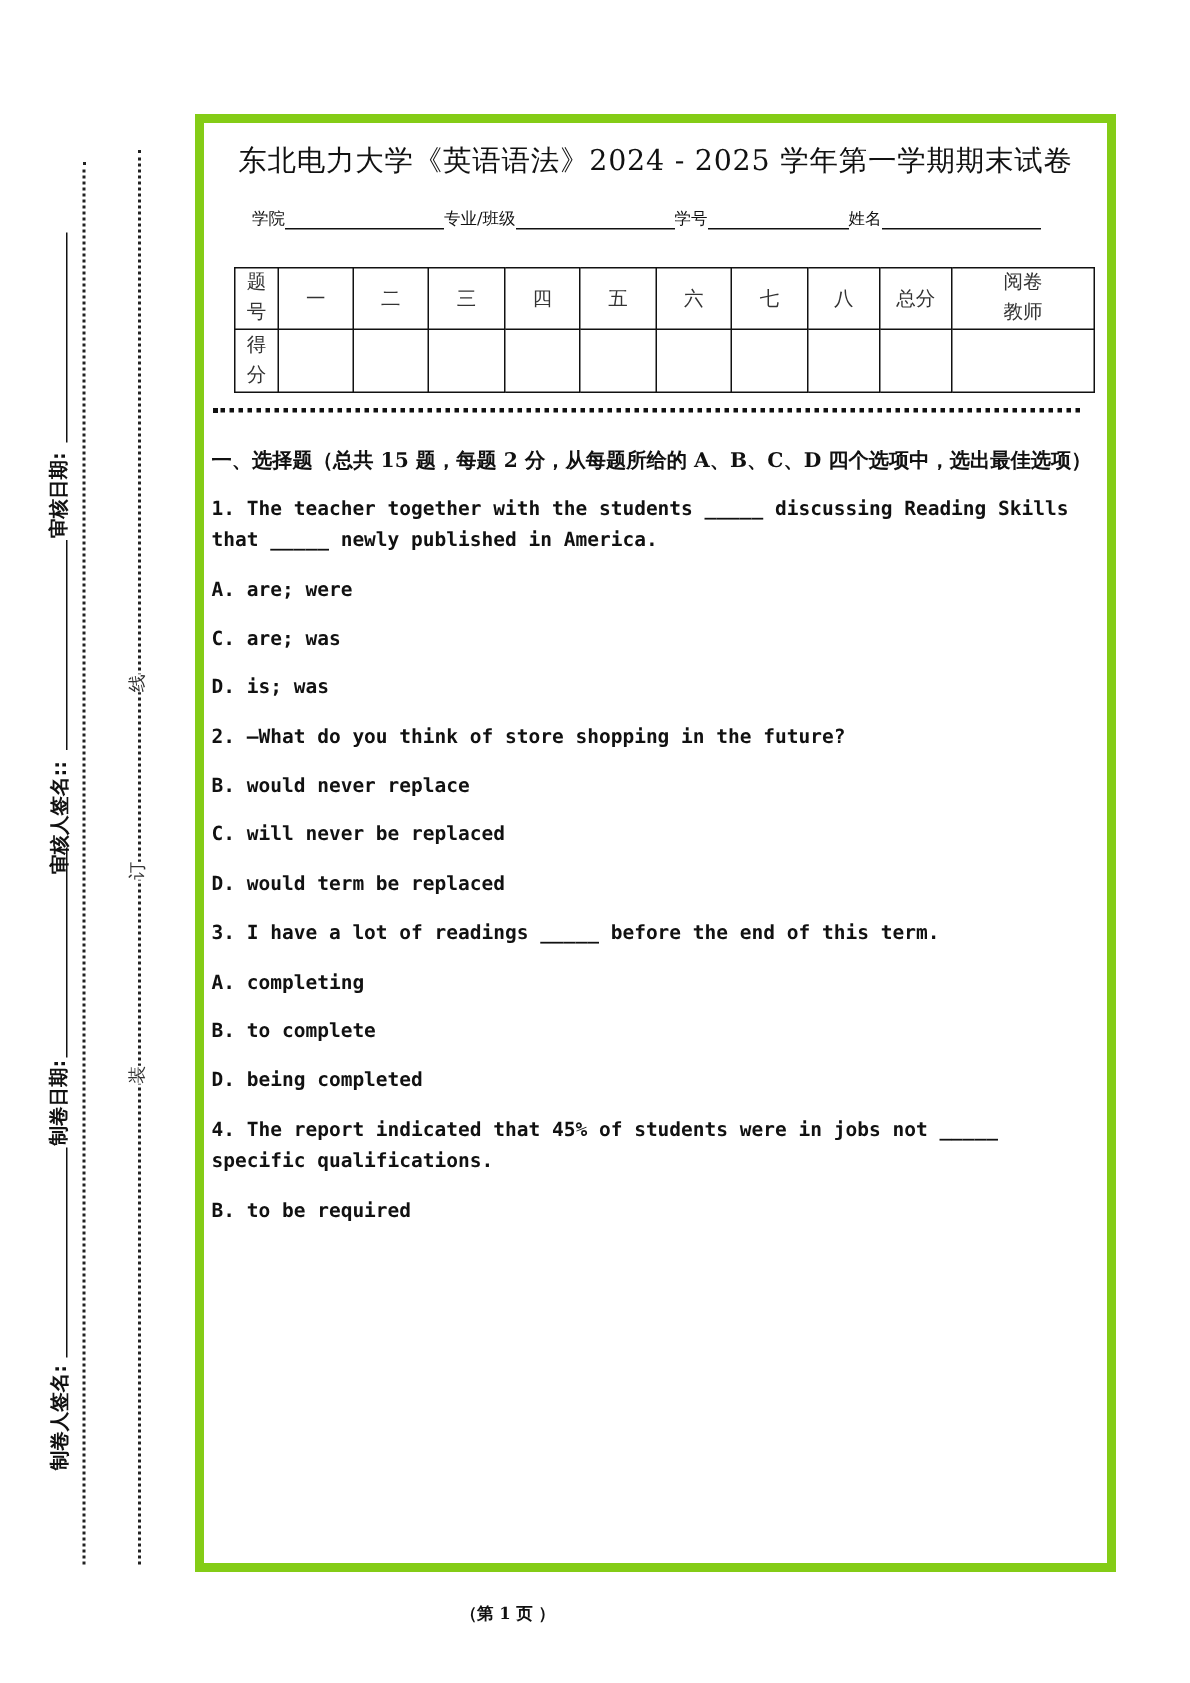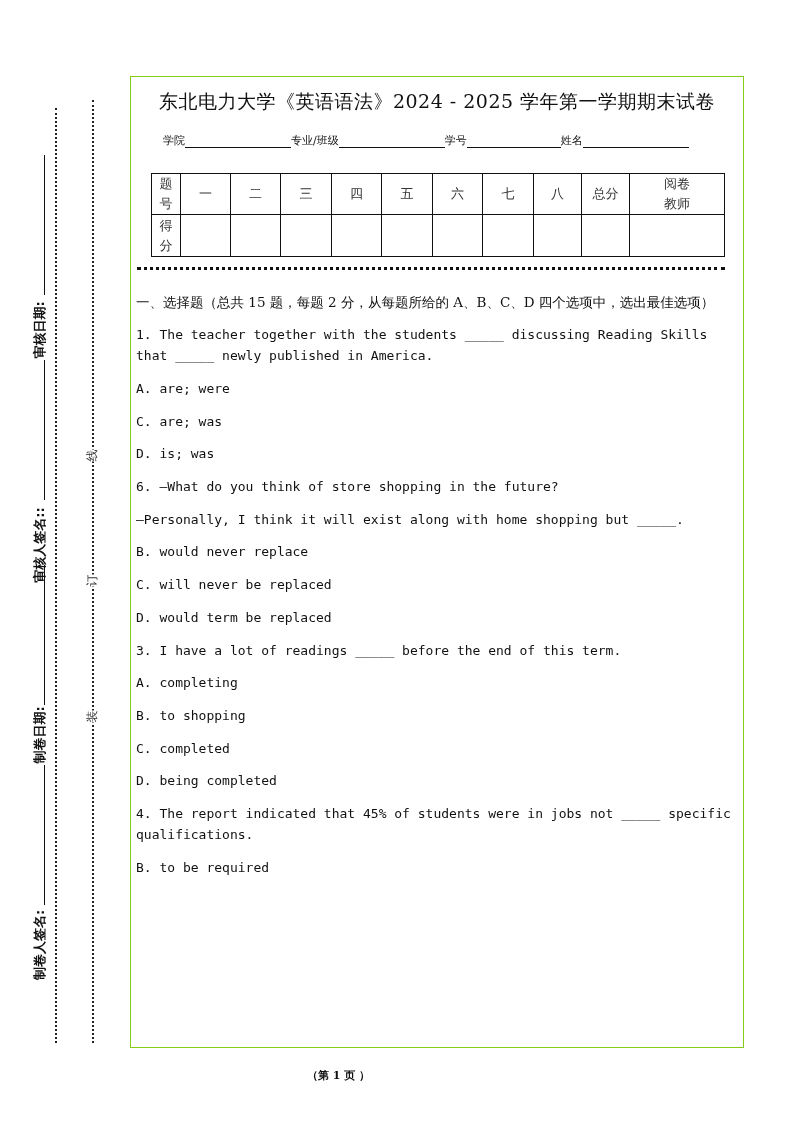--- a/index.html
+++ b/index.html
@@ -5,37 +5,37 @@
   html, body { margin:0; padding:0; background:#ffffff; }
   body { width:793px; height:1122px; position:relative; overflow:hidden; font-family:"DejaVu Sans", sans-serif; color:#111; }
 
   .gutter { position:absolute; left:0; top:0; width:128px; height:1122px; }
   .dotline { position:absolute; width:0; border-left:2px dotted #222; }
   .vlabel { position:absolute; width:30px; display:flex; flex-direction:column; align-items:center; justify-content:center; }
   .vlabel span { display:inline-block; transform:rotate(-90deg); white-space:nowrap; font-weight:bold; font-size:13px; font-family:"DejaVu Sans", sans-serif; }
   .vline { position:absolute; width:0; border-left:1px solid #111; }
   .binding-char { position:absolute; font-size:12px; color:#333; transform:rotate(-90deg); background:#fff; font-family:"DejaVu Serif", serif; }
 
-  .frame { position:absolute; left:130px; top:76px; width:614px; height:972px; border:1px solid #84cc16; box-sizing:border-box; }
+  .frame { position:absolute; left:130px; top:76px; width:614px; height:972px; border:6px solid #84cc16; box-sizing:border-box; }
 
   .title { position:absolute; left:0; right:0; top:12px; text-align:center; font-family:"DejaVu Serif", serif; font-size:19px; letter-spacing:0.5px; }
 
   .info-row { position:absolute; left:32px; top:56px; font-family:"DejaVu Serif", serif; font-size:11px; display:flex; align-items:flex-end;justify-content:center; }
   .info-row .lbl { margin-right:0; }
   .info-row .blank { display:inline-block; border-bottom:1px solid #111; height:12px; }
 
   table.score { position:absolute; left:20px; top:96px; border-collapse:collapse; font-family:"DejaVu Serif", serif; font-size:13px; }
   table.score td { border:1px solid #111; text-align:center; padding:0; color:#333; }
   table.score tr.r1 td { height:40px; }
   table.score tr.r2 td { height:41px; }
   .narrow { font-size:13px; line-height:20px; }
 
   .dotsep { position:absolute; left:6px; right:18px; top:190px; border-top:3px dotted #111; }
 
-  .content { position:absolute; left:5px; top:215px; right:5px; font-family:"DejaVu Sans Mono", monospace; font-size:13px; line-height:21px; }
+  .content { position:absolute; left:5px; top:215px; right:5px; font-family:"DejaVu Sans Mono", monospace; font-size:13px; line-height:21px;font-weight:bold; }
   .content p { margin:0; }
   .section-head { font-family:"DejaVu Serif", serif; font-size:13.5px; line-height:21px; margin-bottom:11px !important; }
   .q { margin-bottom:12px !important; }
   .opt { margin-bottom:11.7px !important; }
 
   .footer { position:absolute; top:1068px; left:0; width:677px; text-align:center; font-family:"DejaVu Serif", serif; font-weight:bold; font-size:11px; }
 </style>
 </head>
 <body>
 
@@ -117,30 +117,28 @@
   <div class="dotsep"></div>
 
   <div class="content">
     <p class="section-head">一、选择题（总共 15 题，每题 2 分，从每题所给的 A、B、C、D 四个选项中，选出最佳选项）</p>
 
     <p class="q">1. The teacher together with the students _____ discussing Reading Skills that _____ newly published in America.</p>
     <p class="opt">A. are; were</p>
     <p class="opt">C. are; was</p>
     <p class="opt">D. is; was</p>
 
-    <p class="opt">6. —What do you think of store shopping in the future?</p>
-    <p class="opt">—Personally, I think it will exist along with home shopping but _____.</p>
+    <p class="opt">2. —What do you think of store shopping in the future?</p>
     <p class="opt">B. would never replace</p>
     <p class="opt">C. will never be replaced</p>
     <p class="opt">D. would term be replaced</p>
 
     <p class="opt">3. I have a lot of readings _____ before the end of this term.</p>
     <p class="opt">A. completing</p>
-    <p class="opt">B. to shopping</p>
-    <p class="opt">C. completed</p>
+    <p class="opt">B. to complete</p>
     <p class="opt">D. being completed</p>
 
     <p class="q">4. The report indicated that 45% of students were in jobs not _____ specific qualifications.</p>
     <p class="opt">B. to be required</p>
   </div>
 </div>
 
 <div class="footer">（第 1 页 ）</div>
 
 </body></html>

